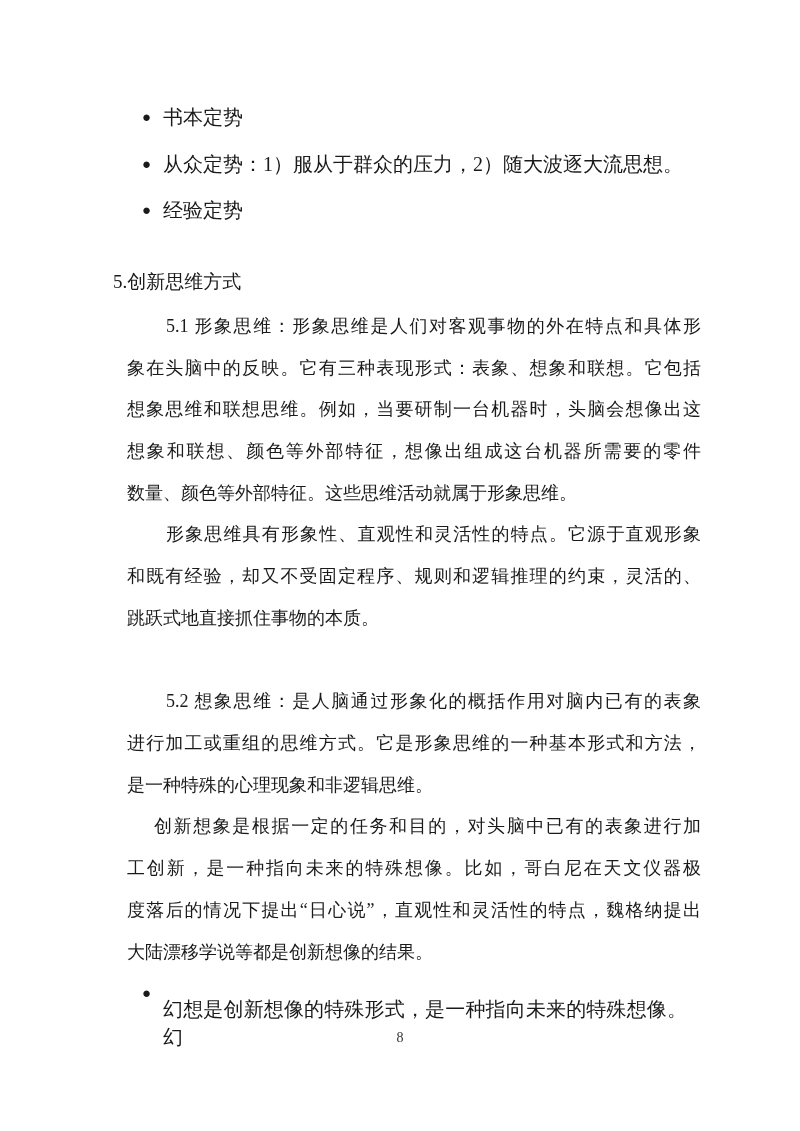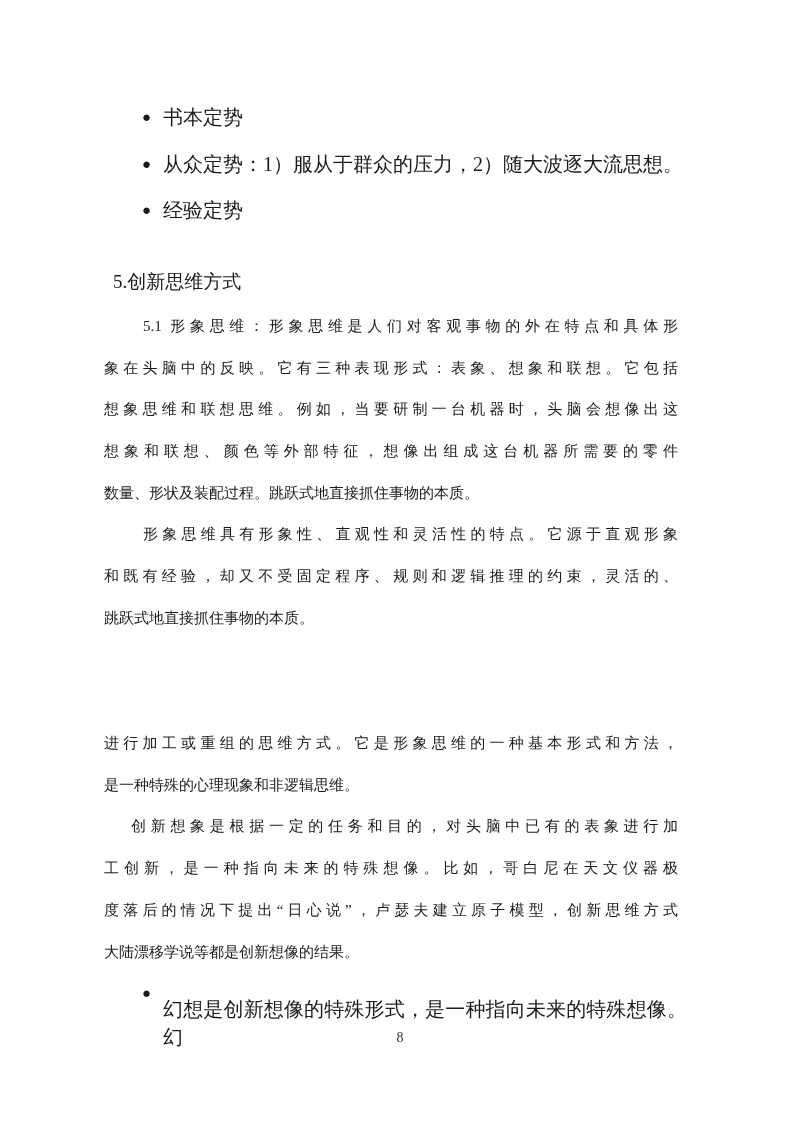--- a/index.html
+++ b/index.html
@@ -11,23 +11,23 @@
     position: relative;
     width: 800px;
     height: 1131px;
     background: #ffffff;
     overflow: hidden;
     font-family: "Liberation Serif", "DejaVu Serif", serif;
     color: #1a1a1a;
   }
   .line {
     position: absolute;
-    left: 104px;
+    left: 127px;
     width: 574px;
-    font-size: 15px;
+    font-size: 18px;
     line-height: 28px;
     white-space: nowrap;
   }
   .just {
     white-space: normal;
     text-align: justify;
     text-align-last: justify;
     text-justify: inter-character;
   }
   .indent2 { text-indent: 39px; }
@@ -84,32 +84,33 @@
 
   <span class="bullet-marker" style="top:196px">●</span>
   <div class="bullet-text" style="top:196px">经验定势</div>
 
   <div class="heading" style="top:268px">5.创新思维方式</div>
 
   <div class="line just indent2" style="top:312px">5.1 形象思维：形象思维是人们对客观事物的外在特点和具体形</div>
   <div class="line just" style="top:354px">象在头脑中的反映。它有三种表现形式：表象、想象和联想。它包括</div>
   <div class="line just" style="top:395px">想象思维和联想思维。例如，当要研制一台机器时，头脑会想像出这</div>
   <div class="line just" style="top:437px">想象和联想、颜色等外部特征，想像出组成这台机器所需要的零件</div>
-  <div class="line" style="top:479px">数量、形状及装配过程。跳跃式地直接抓住事物的本质。</div>
+  <div class="line" style="top:479px">数量、颜色等外部特征。这些思维活动就属于形象思维。</div>
 
   <div class="line just indent2" style="top:520px">形象思维具有形象性、直观性和灵活性的特点。它源于直观形象</div>
   <div class="line just" style="top:562px">和既有经验，却又不受固定程序、规则和逻辑推理的约束，灵活的、</div>
   <div class="line" style="top:604px">跳跃式地直接抓住事物的本质。</div>
 
+  <div class="line just indent2" style="top:687px">5.2 想象思维：是人脑通过形象化的概括作用对脑内已有的表象</div>
   <div class="line just" style="top:729px">进行加工或重组的思维方式。它是形象思维的一种基本形式和方法，</div>
   <div class="line" style="top:771px">是一种特殊的心理现象和非逻辑思维。</div>
 
   <div class="line just indent15" style="top:812px">创新想象是根据一定的任务和目的，对头脑中已有的表象进行加</div>
   <div class="line just" style="top:854px">工创新，是一种指向未来的特殊想像。比如，哥白尼在天文仪器极</div>
-  <div class="line just" style="top:896px">度落后的情况下提出“日心说”，卢瑟夫建立原子模型，创新思维方式</div>
+  <div class="line just" style="top:896px">度落后的情况下提出“日心说”，直观性和灵活性的特点，魏格纳提出</div>
   <div class="line" style="top:938px">大陆漂移学说等都是创新想像的结果。</div>
 
   <span class="bullet-marker" style="top:979px">●</span>
   <div class="bullet-text just sans" style="top:979px">幻想是创新想像的特殊形式，是一种指向未来的特殊想像。幻</div>
 
   <div class="page-number" style="top:1028px">8</div>
 
 </div>
 
 </body></html>

